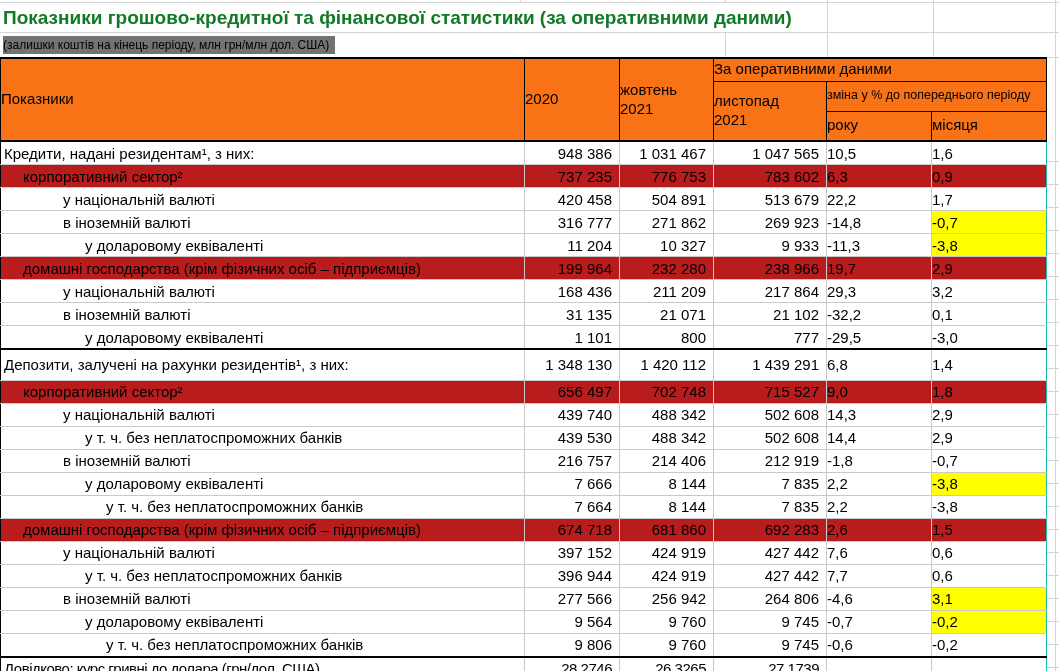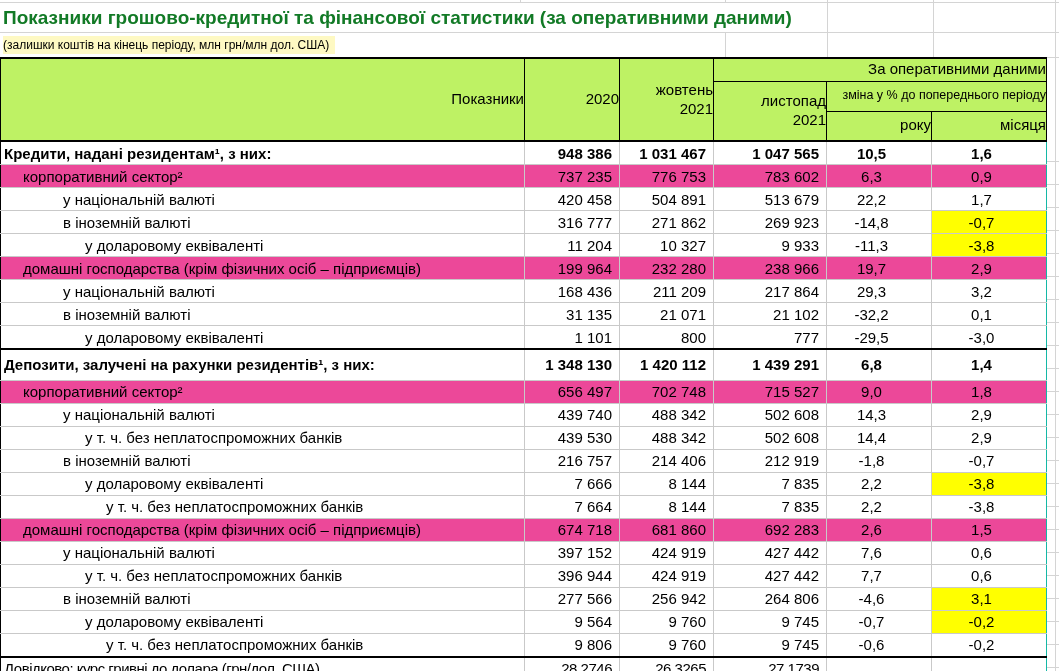--- a/index.html
+++ b/index.html
@@ -3,37 +3,37 @@
 <meta charset="utf-8">
 <style>
   html,body{margin:0;padding:0;background:#fff;}
   .sheet{position:relative;width:1059px;height:671px;background:#ffffff;overflow:hidden;
          font-family:"Liberation Sans",sans-serif;color:#000;}
   
   .gl{position:absolute;background:#d4d4d4;}
   .right-strip{position:absolute;left:1046px;top:139px;width:13px;height:531px;
     background:repeating-linear-gradient(to bottom,transparent 0,transparent 22px,#d4d4d4 22px,#d4d4d4 23px);}
   .title{position:absolute;left:3px;top:4px;font-size:19px;font-weight:bold;white-space:nowrap;background:#fff;padding-right:6px;line-height:28px;}
-  .subtitle{position:absolute;left:3px;top:36px;font-size:12px;white-space:nowrap;background:#fef9c3;padding-right:6px;line-height:18px;}
+  .subtitle{position:absolute;left:3px;top:36px;font-size:12px;white-space:nowrap;background:#737373;padding-right:6px;line-height:18px;}
   table{position:absolute;left:0;top:57px;width:1046px;border-collapse:collapse;table-layout:fixed;}
   th,td{padding:0;margin:0;overflow:hidden;white-space:nowrap;}
-  thead th{border:1px solid #000;font-weight:normal;font-size:15px;text-align:right;vertical-align:middle;background:#bef264;white-space:pre-line;line-height:1.25;}
+  thead th{border:1px solid #000;font-weight:normal;font-size:15px;text-align:left;vertical-align:middle;background:#f97316;white-space:pre-line;line-height:1.25;}
   thead tr.h1 th{border-top:2px solid #000;}
   thead th.hdr-small{font-size:12.5px;margin-left:40px;}
   tbody td{border:1px solid #c9c9c9;font-size:15px;height:22px;vertical-align:middle;background:#fff;}
   tbody tr:first-child td{border-top:2px solid #000;}
   tbody td:first-child{border-left:1px solid #000;}
   tbody td:last-child{border-right:1px solid #14b8a6;}
   td.lbl{text-align:left;}
   td.num{text-align:right;padding-right:7px;}
-  td.pct{text-align:center;padding-right:15px;}
+  td.pct{text-align:left;padding-right:15px;}
   .ind0{padding-left:3px;} .ind1{padding-left:22px;} .ind2{padding-left:62px;}
   .ind3{padding-left:84px;} .ind4{padding-left:105px;}
-  tr.bold td{font-weight:bold;margin-left:36px;}
-  tr.gray td{background:#ec4899;}
+  tr.bold td{font-weight:normal;margin-left:36px;}
+  tr.gray td{background:#b91c1c;}
   td.hl{background:#ffff00;}
   tr.section-end td{border-bottom:2px solid #000;}
   tr.ref td{border-top:2px solid #000;border-bottom:2px solid #000;letter-spacing:-0.5px;}
 </style>
 </head>
 <body>
 
 <div class="sheet">
 
   <div class="gl" style="left:0;top:2px;width:1059px;height:1px"></div>

